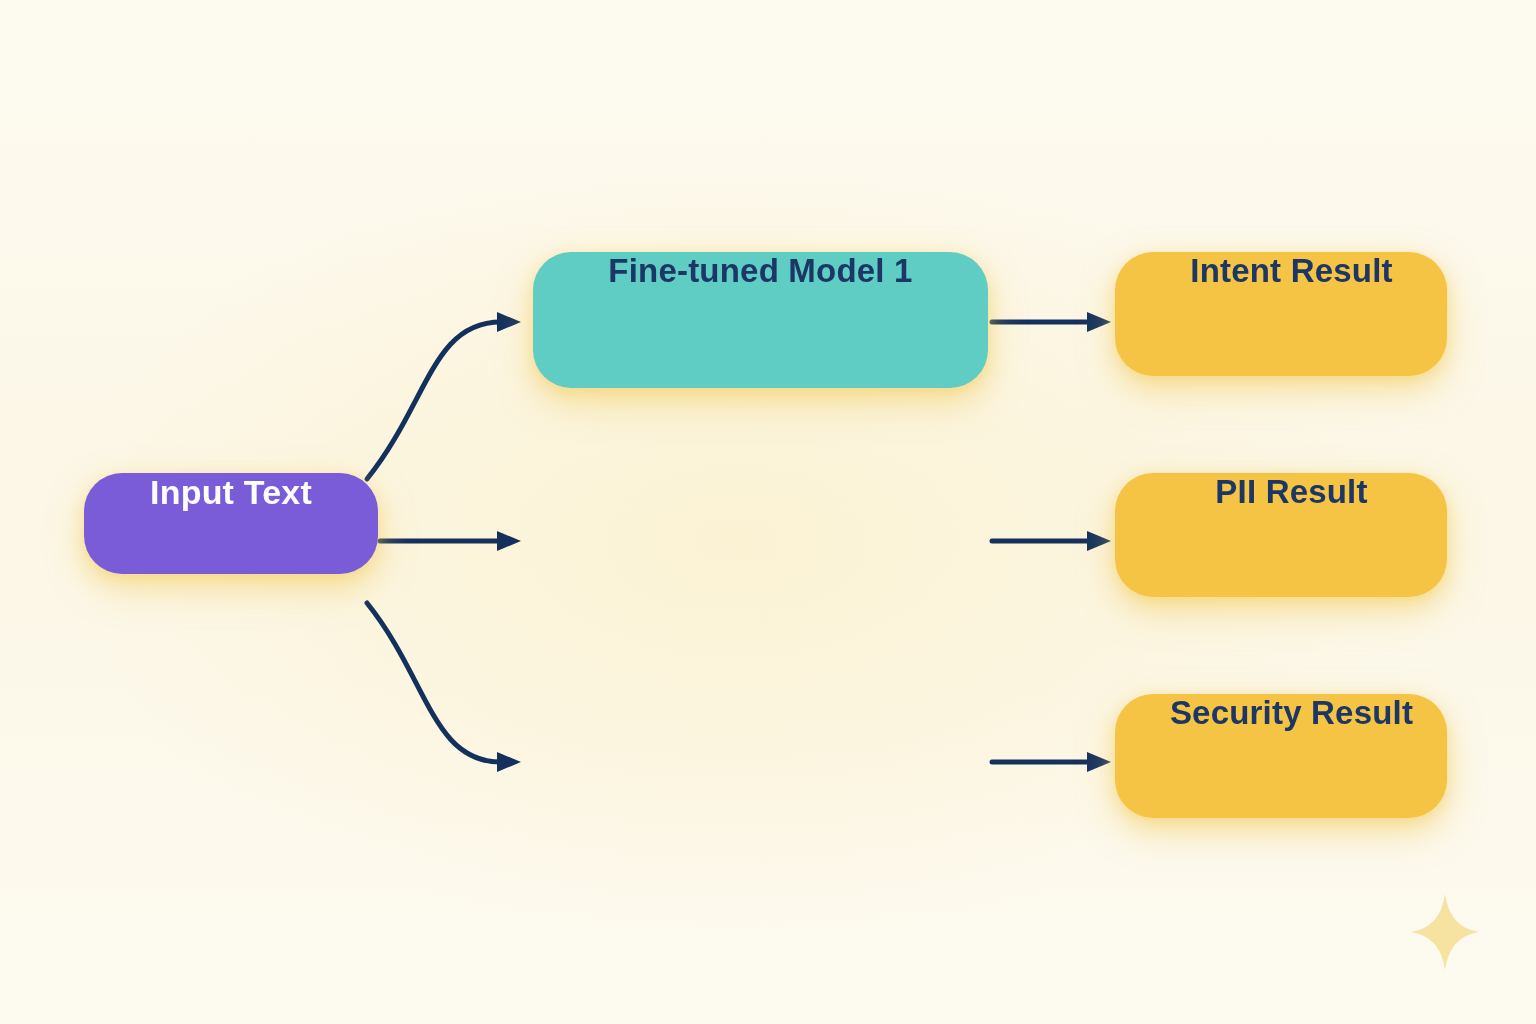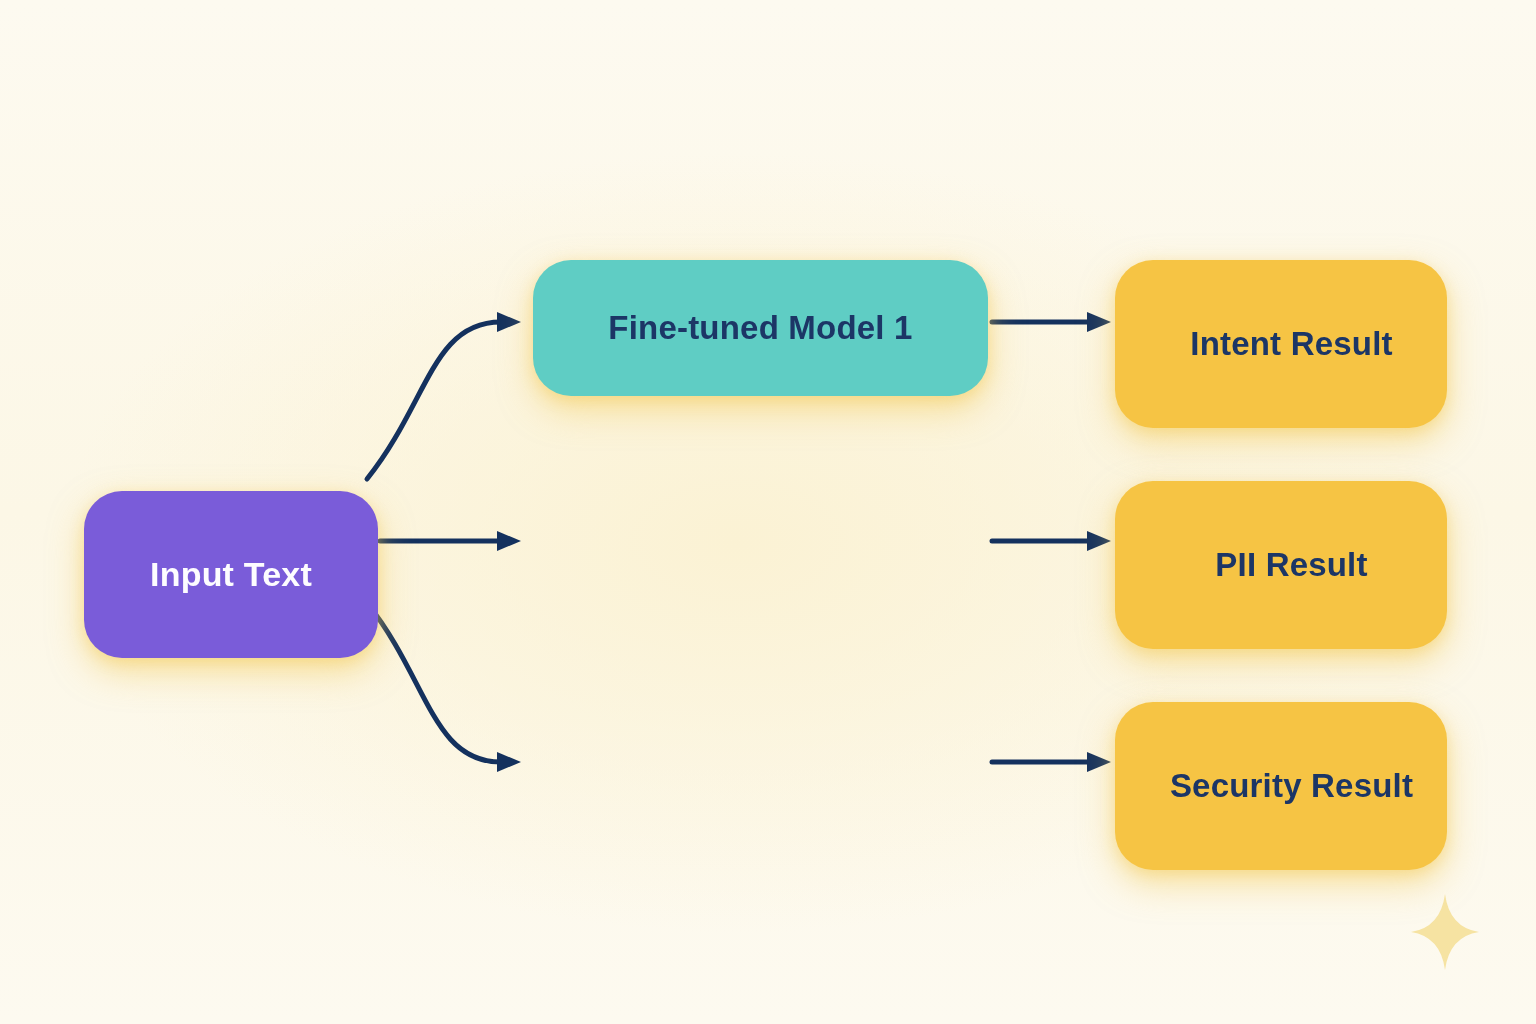--- a/index.html
+++ b/index.html
@@ -34,51 +34,50 @@
     stroke: var(--arrow, #14315E);
     stroke-width: 5;
     stroke-linecap: round;
   }
 
   .arrowhead-fill { fill: var(--arrow, #14315E); }
 
   .node {
     position: absolute;
     display: flex;
-    align-items: center;
+    align-items: flex-start;
     justify-content: center;
     text-align: center;
     border-radius: 38px;
     font-weight: bold;
     letter-spacing: 0.2px;
     box-shadow:
       0 14px 34px rgba(243, 202, 84, 0.50),
       0 4px 14px rgba(243, 202, 84, 0.35);
-    margin-top: 8px;
   }
 
   .n-input {
-    left: 84px;  top: 483px;
-    width: 294px; height: 167px;
+    left: 84px;  top: 473px;
+    width: 294px; height: 101px;
     background: var(--input-fill, #7A5CD9);
     color: var(--text-light, #FDFCFF);
     font-size: 34px;
   }
 
   .n-model {
     left: 533px;
     width: 455px; height: 136px;
     background: var(--model-fill, #5FCDC4);
     color: var(--text-dark, #1C3666);
     font-size: 33px;
   }
 
   .n-result {
     left: 1115px;
-    width: 332px; height: 168px;
+    width: 332px; height: 124px;
     background: var(--result-fill, #F6C444);
     color: var(--text-dark, #1C3666);
     font-size: 33px;
     padding-left: 21px;
   }
 
   .row-1 { top: 252px; }
   .row-2 { top: 473px; }
   .row-3 { top: 694px; }
 

